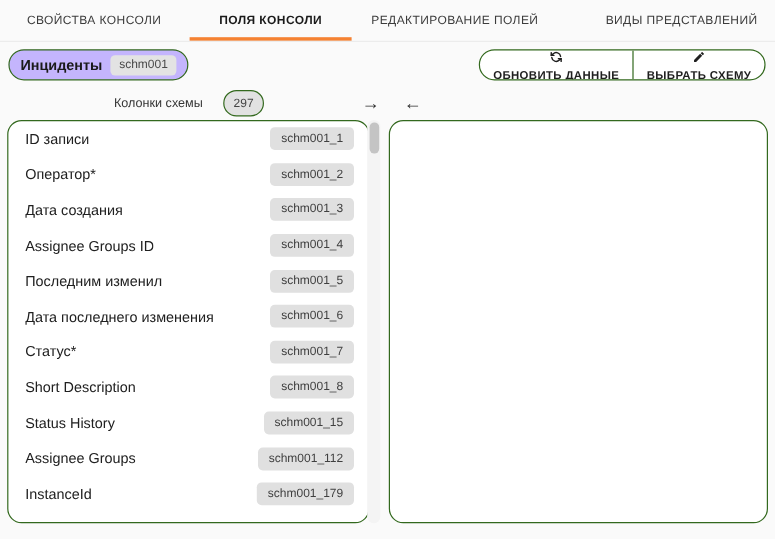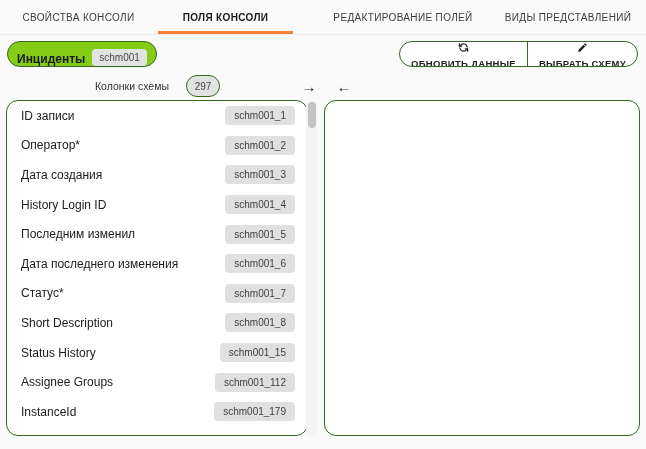--- a/index.html
+++ b/index.html
@@ -61,23 +61,23 @@
     background: #ececec;
   }
 
   
   .schema-box {
     position: absolute;
     left: 7px; top: 41px;
     height: 26px;
     border: 1.6px solid #33691e;
     border-radius: 14px;
-    background: #84cc16;
-    display: flex;
-    align-items: flex-end;
+    background: #c4b5fd;
+    display: flex;
+    align-items: center;
     padding: 0 9px;
     box-sizing: border-box;
     cursor: pointer;
   }
   .schema-title {
     font-size: 12px;
     font-weight: bold;
     color: #1a1a1a;
     white-space: nowrap;
   }
@@ -244,21 +244,21 @@
     width: 646px; height: 8px;
     background: #fafafa;
   }
 </style>
 </head>
 <body>
 
 <div class="tabbar">
   <div class="tab" style="left: 6px; width: 145px;">СВОЙСТВА КОНСОЛИ</div>
   <div class="tab active" style="left: 158px; width: 135px;">ПОЛЯ КОНСОЛИ</div>
-  <div class="tab" style="left: 308px; width: 190px;">РЕДАКТИРОВАНИЕ ПОЛЕЙ</div>
+  <div class="tab" style="left: 284px; width: 190px;">РЕДАКТИРОВАНИЕ ПОЛЕЙ</div>
   <div class="tab" style="left: 495px; width: 146px;">ВИДЫ ПРЕДСТАВЛЕНИЙ</div>
   <div class="tab-underline" style="left: 158px; width: 135px; background: rgb(245, 130, 50);"></div>
 </div>
 <div class="tabbar-divider"></div>
 
 <div class="schema-box">
   <span class="schema-title">Инциденты</span>
   <span class="schema-chip">schm001</span>
 </div>
 
@@ -305,21 +305,21 @@
       </div>
       <div class="row">
         <span class="row-label">Оператор*</span>
         <span class="row-chip">schm001_2</span>
       </div>
       <div class="row">
         <span class="row-label">Дата создания</span>
         <span class="row-chip">schm001_3</span>
       </div>
       <div class="row">
-        <span class="row-label">History Login ID</span>
+        <span class="row-label">Assignee Groups ID</span>
         <span class="row-chip">schm001_4</span>
       </div>
       <div class="row">
         <span class="row-label">Последним изменил</span>
         <span class="row-chip">schm001_5</span>
       </div>
       <div class="row">
         <span class="row-label">Дата последнего изменения</span>
         <span class="row-chip">schm001_6</span>
       </div>

